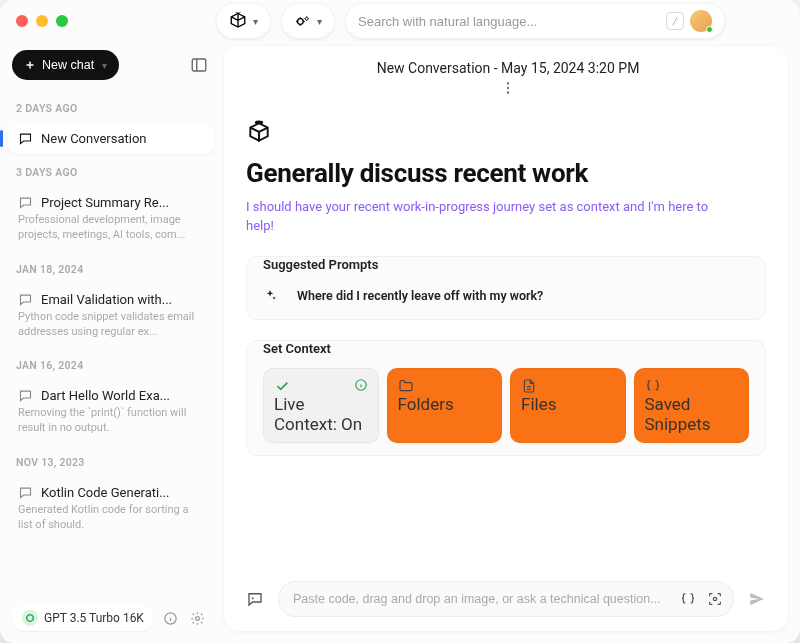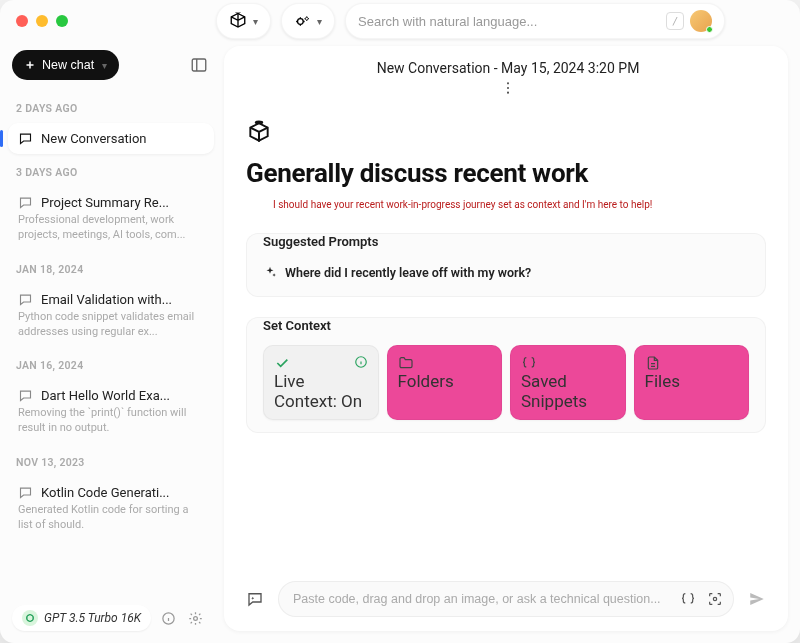--- a/index.html
+++ b/index.html
@@ -146,21 +146,21 @@
       line-height: 1.35;
       margin-top: 3px;
       display: -webkit-box;
       -webkit-line-clamp: 2;
       -webkit-box-orient: vertical;
       overflow: hidden;
     }
     .sidebar-footer {
       margin-top: auto;
       padding: 6px 4px 4px 4px;
-      display:flex; align-items:center; gap:7px;font-style:italic;
+      display:flex; align-items:center; gap:7px;
     }
     .model-chip {
       background:#fff;
       border-radius: 14px;
       height: 26px;
       padding: 0 10px;
       display:flex; align-items:center; gap:6px;
       font-size: 12px;
       color:#333;
       box-shadow: 0 1px 2px rgba(0,0,0,0.06);
@@ -184,34 +184,34 @@
     }
     .main-header-title { font-size: 14px; color:#222; }
     .kebab { font-size:18px; color:#555; cursor:pointer; padding:4px; }
     .main-body {
       padding: 4px 22px 10px 22px;
       overflow-y:auto;
       flex:1;
     }
     .hero-icon { margin: 10px 0 12px 0; color:#111; }
     .hero-title { font-size: 26px; font-weight: 700; color:#111; letter-spacing:-0.3px; }
-    .hero-sub { font-size: 10px; color:#b91c1c; margin-top:10px; line-height:1.45; max-width: 470px; margin-left: 27px; }
+    .hero-sub { font-size: 13px; color:#8b5cf6; margin-top:10px; line-height:1.45; max-width: 470px; }
     .card {
       background:#fbfbfb;
       border: 1px solid rgba(0,0,0,0.04);
       border-radius: 12px;
       padding: 0 16px 12px 16px;
       margin-top: 20px;
     }
     .card-title { font-size:13px; font-weight:600; color:#222; margin-bottom:12px; }
-    .prompt-row { display:flex; align-items:center; gap:8px; font-size:12.5px; font-weight:600; color:#222; cursor:pointer; padding:4px 0; }
+    .prompt-row { display:flex; align-items:center; gap:20px; font-size:12.5px; font-weight:600; color:#222; cursor:pointer; padding:4px 0; }
     .context-row { display:flex; gap:8px; }
     .context-chip {
       flex:1;
-      background:#ec4899;
+      background:#f97316;
       border-radius:10px;
       padding: 9px 10px 8px 10px;
       box-shadow: 0 1px 2px rgba(0,0,0,0.04);
       border:1px solid rgba(0,0,0,0.04);
       cursor:pointer;
     }
     .context-chip.active { background:#f1f1f1; }
     .context-chip-top { display:flex; justify-content:space-between; color:#444; font-size:13px; }
     .context-chip-label { font-size:17px; color:#333; margin-top:0; }
     .context-chip.active .context-chip-top svg:first-child { color:#2aa35f; }
@@ -312,21 +312,21 @@
           <div class="group-label">3 DAYS AGO</div>
           <div class="chat-item">
             <div class="chat-item-title">
               <span style="color: rgb(136, 136, 136);">
                 <svg width="15" height="15" viewBox="0 0 24 24" fill="none" stroke="currentColor" stroke-width="1.8">
                   <path d="M4 5h16v11H9l-5 4V5z"></path>
                 </svg>
               </span>
               <span>Project Summary Re...</span>
             </div>
-            <div class="chat-item-desc">Professional development, work projects, meetings, AI tools, com...</div>
+            <div class="chat-item-desc">Professional development, image projects, meetings, AI tools, com...</div>
           </div>
           <div class="group-label">JAN 18, 2024</div>
           <div class="chat-item">
             <div class="chat-item-title">
               <span style="color: rgb(136, 136, 136);">
                 <svg width="15" height="15" viewBox="0 0 24 24" fill="none" stroke="currentColor" stroke-width="1.8">
                   <path d="M4 5h16v11H9l-5 4V5z"></path>
                 </svg>
               </span>
               <span>Email Validation with...</span>
@@ -443,36 +443,36 @@
                       <path d="M3 6a2 2 0 012-2h4l2 3h8a2 2 0 012 2v8a2 2 0 01-2 2H5a2 2 0 01-2-2V6z"></path>
                     </svg>
                   </span>
                 </div>
                 <div class="context-chip-label">Folders</div>
               </div>
               <div class="context-chip">
                 <div class="context-chip-top">
                   <span>
                     <svg width="16" height="16" viewBox="0 0 24 24" fill="none" stroke="currentColor" stroke-width="1.8">
-                      <path d="M8 4c-2 0-3 1-3 3v2c0 1-1 2-2 2 1 0 2 1 2 2v2c0 2 1 3 3 3M16 4c2 0 3 1 3 3v2c0 1 1 2 2 2-1 0-2 1-2 2v2c0 2-1 3-3 3"></path>
-                    </svg>
-                  </span>
-                </div>
-                <div class="context-chip-label">Saved Snippets</div>
-              </div>
-              <div class="context-chip">
-                <div class="context-chip-top">
-                  <span>
-                    <svg width="16" height="16" viewBox="0 0 24 24" fill="none" stroke="currentColor" stroke-width="1.8">
                       <path d="M14 3H7a2 2 0 00-2 2v14a2 2 0 002 2h10a2 2 0 002-2V8l-5-5z"></path>
                       <path d="M14 3v5h5M9 13h6M9 17h6"></path>
                     </svg>
                   </span>
                 </div>
                 <div class="context-chip-label">Files</div>
+              </div>
+              <div class="context-chip">
+                <div class="context-chip-top">
+                  <span>
+                    <svg width="16" height="16" viewBox="0 0 24 24" fill="none" stroke="currentColor" stroke-width="1.8">
+                      <path d="M8 4c-2 0-3 1-3 3v2c0 1-1 2-2 2 1 0 2 1 2 2v2c0 2 1 3 3 3M16 4c2 0 3 1 3 3v2c0 1 1 2 2 2-1 0-2 1-2 2v2c0 2-1 3-3 3"></path>
+                    </svg>
+                  </span>
+                </div>
+                <div class="context-chip-label">Saved Snippets</div>
               </div>
             </div>
         </div>
       </div>
 
       <div class="composer">
         <div class="composer-btn">
           <svg width="18" height="18" viewBox="0 0 24 24" fill="none" stroke="currentColor" stroke-width="1.8">
               <path d="M4 5h16v11H9l-5 4V5z"></path>
               <path d="M9 9l.7 1.3L11 11l-1.3.7L9 13l-.7-1.3L7 11l1.3-.7L9 9z" fill="currentColor" stroke="none"></path>

